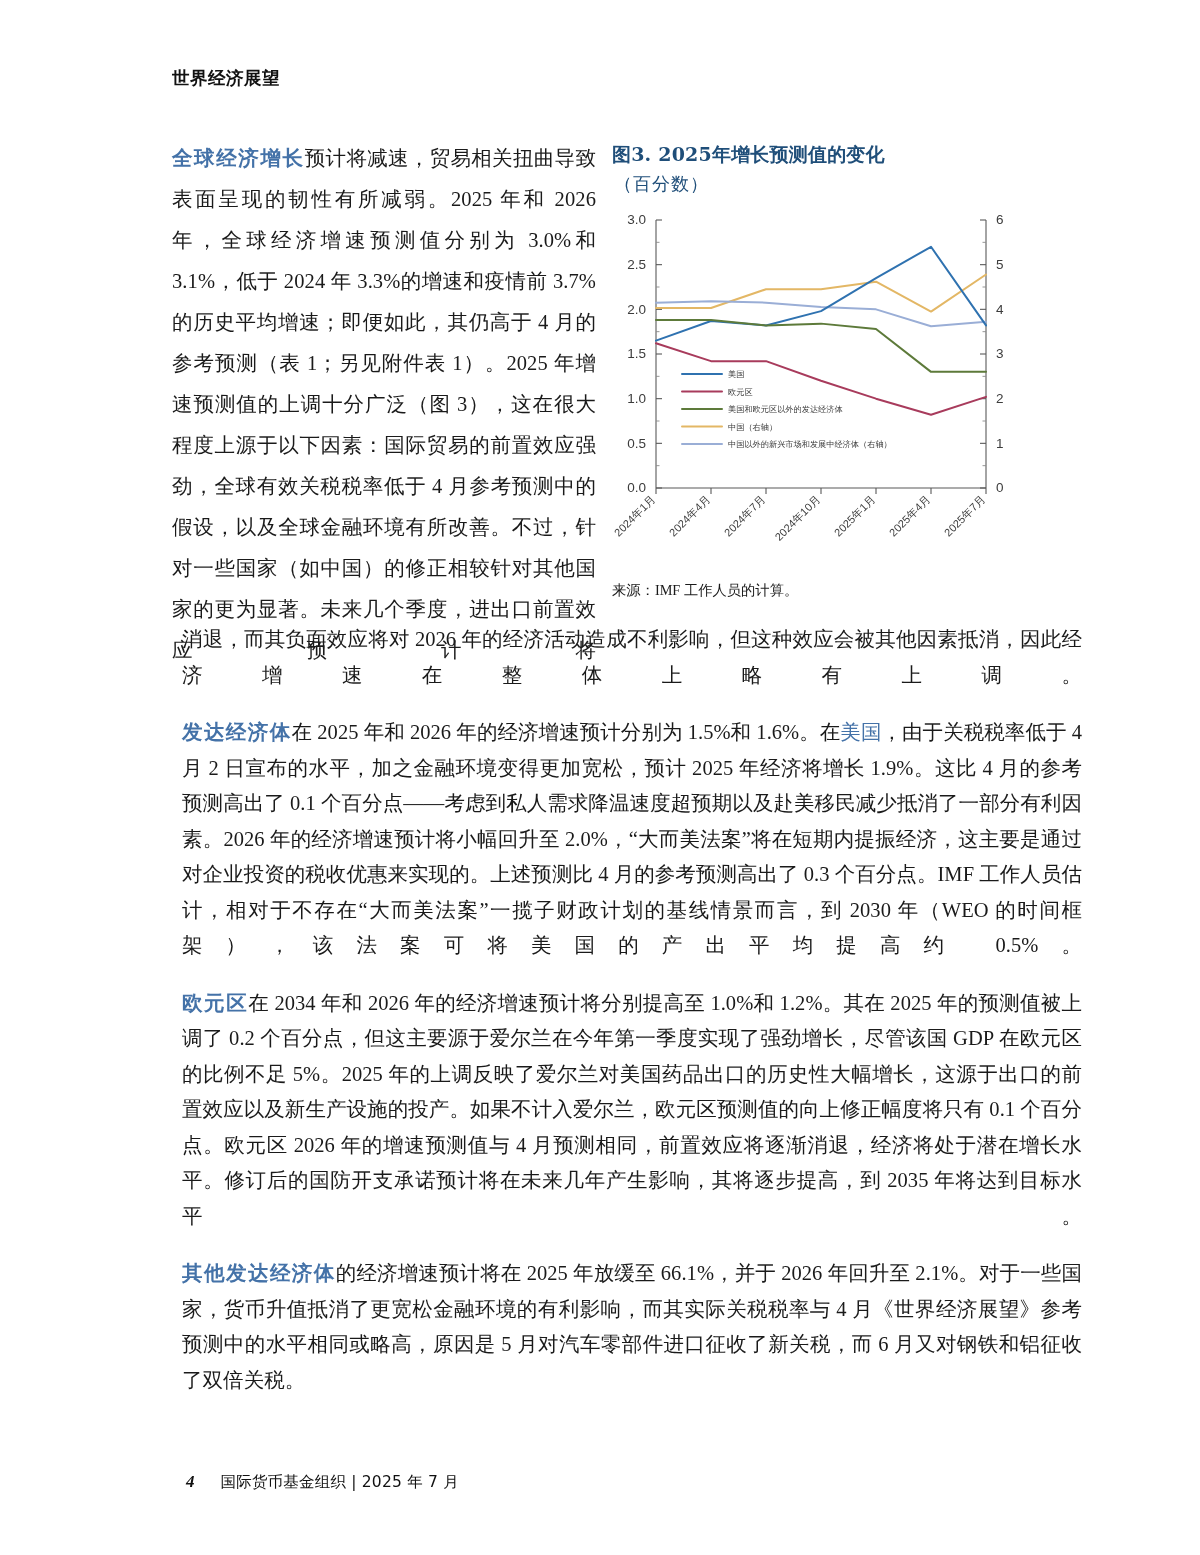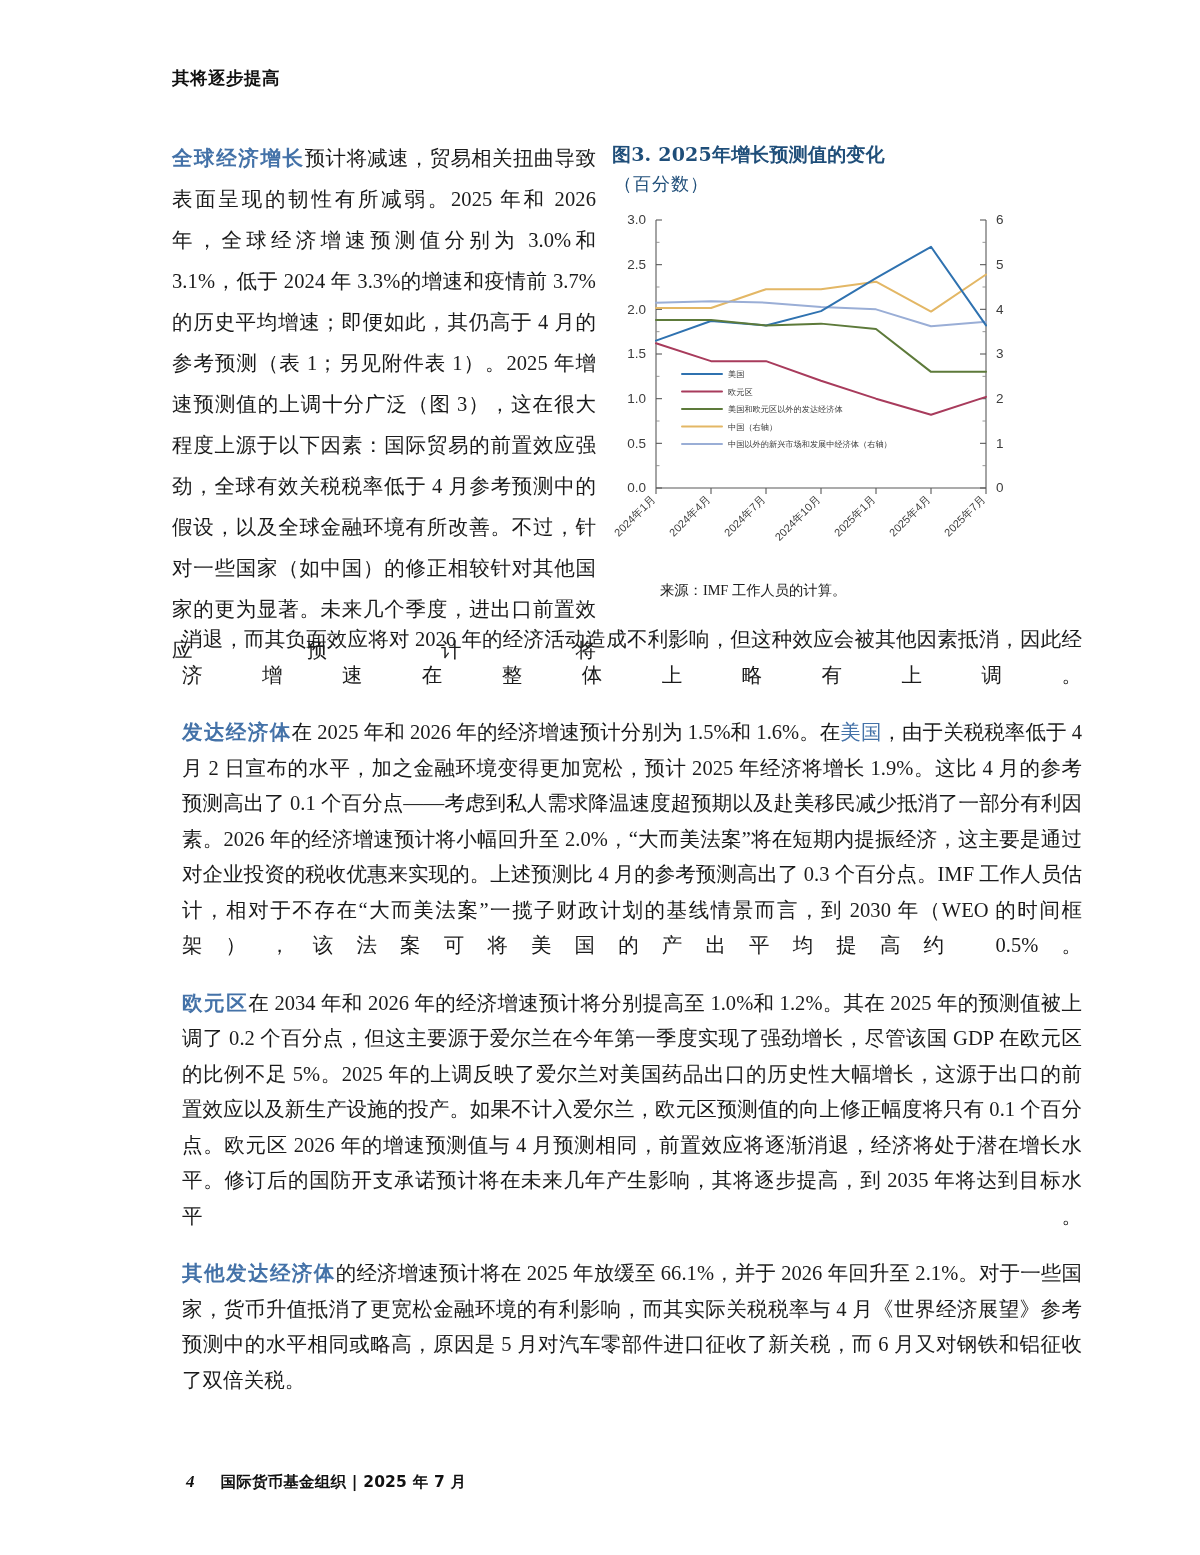--- a/index.html
+++ b/index.html
@@ -91,21 +91,21 @@
     margin-left: -18px;
   }
   .fig-notes {
     margin-top: 2px;
     margin-left: 0px;
     font-family: "Liberation Serif", serif;
     font-size: 14.3px;
     line-height: 20px;
     color: #1a1a1a;
   }
-  .fig-notes div { white-space: nowrap; margin-left: 48px; }
+  .fig-notes div { white-space: nowrap; }
   
   .body-region {
     position: absolute;
     left: 182px;
     top: 622px;
     width: 900px;
   }
   .body-region p {
     margin: 0 0 22px 0;
     font-size: 20.5px;
@@ -131,39 +131,39 @@
     align-items: baseline;
     gap: 26px;
   }
   .folio {
     font-weight: bold;
     font-style: italic;
     font-size: 17px;
   }
   .imprint {
     font-family: "DejaVu Sans", "Liberation Sans", sans-serif;
-    font-weight: bold;
+    font-weight: normal;
     font-size: 15.5px;
     letter-spacing: 0.2px;
   }
   
   svg text {
     font-family: "Liberation Sans", "DejaVu Sans", sans-serif;
     fill: #3c3c3c;
   }
   .axis-lbl { font-size: 13.5px; }
   .tick-lbl { font-size: 11px; }
   .legend-lbl { font-size: 8.2px; fill: #3a3a3a; }
 </style>
 </head>
 <body>
 
 <div class="page">
 
-  <div class="running-head">其将逐步提高</div>
+  <div class="running-head">世界经济展望</div>
 
   <div class="top-region">
 
     <div class="col-text">
       <p><span class="lead">全球经济增长</span><span>预计将减速，贸易相关扭曲导致表面呈现的韧性有所减弱。2025 年和 2026 年，全球经济增速预测值分别为 3.0%和 3.1%，低于 2024 年 3.3%的增速和疫情前 3.7%的历史平均增速；即便如此，其仍高于 4 月的参考预测（表 1；另见附件表 1）。2025 年增速预测值的上调十分广泛（图 3），这在很大程度上源于以下因素：国际贸易的前置效应强劲，全球有效关税税率低于 4 月参考预测中的假设，以及全球金融环境有所改善。不过，针对一些国家（如中国）的修正相较针对其他国家的更为显著。未来几个季度，进出口前置效应预计将</span></p>
     </div>
 
     <div class="figure">
       <div class="fig-title">图3. 2025年增长预测值的变化</div>
       <div class="fig-sub">（百分数）</div>

